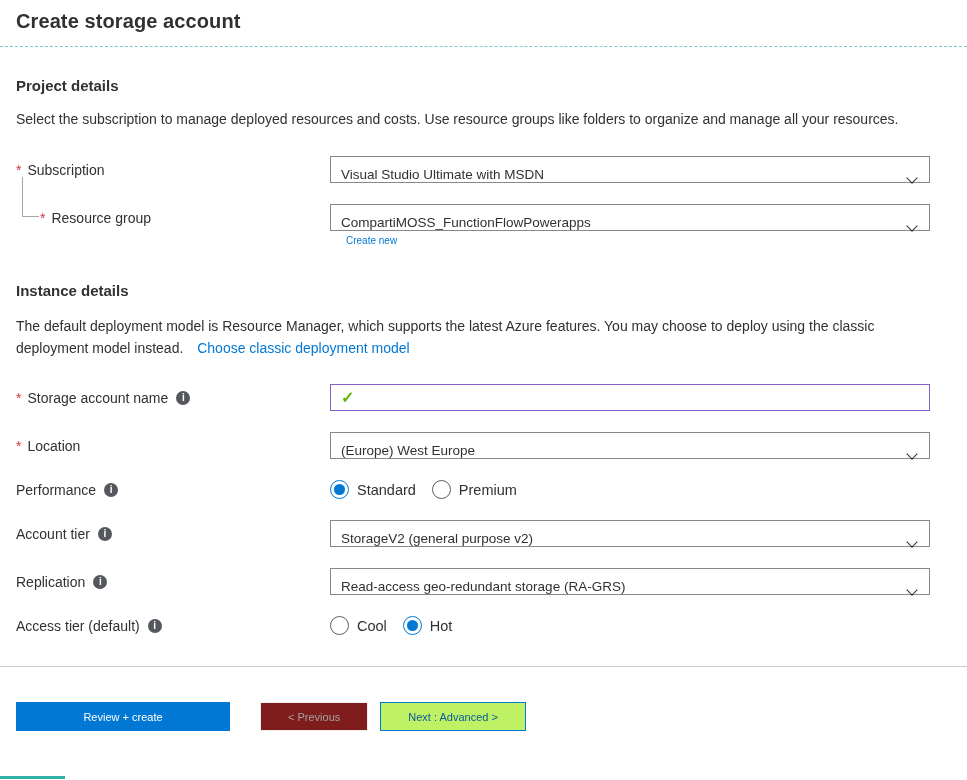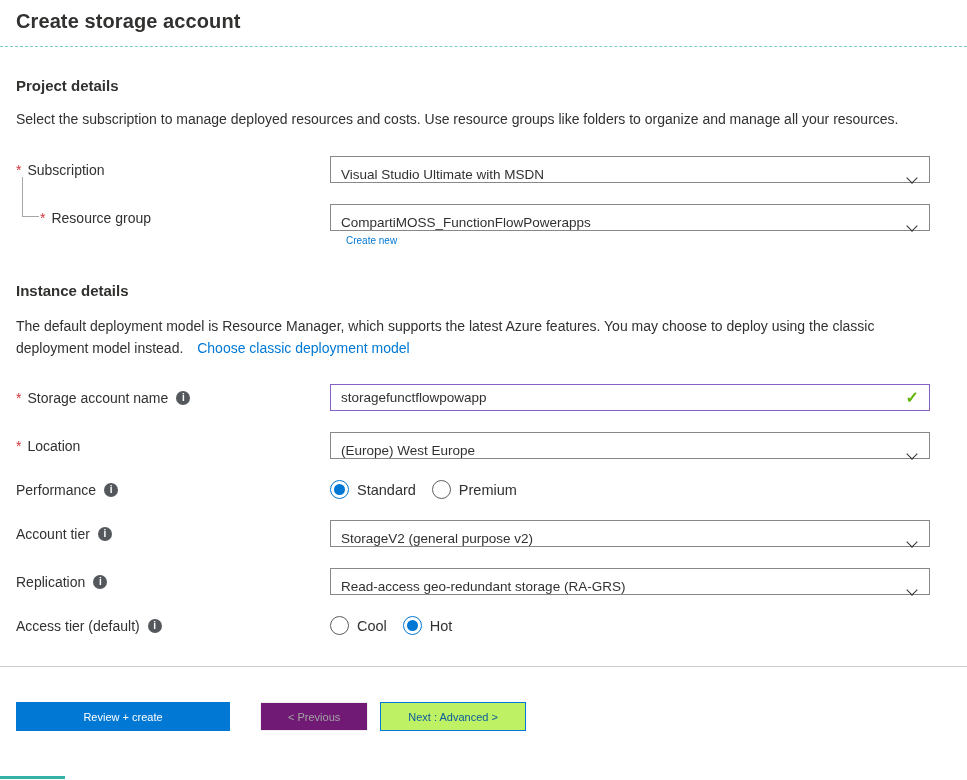--- a/index.html
+++ b/index.html
@@ -75,21 +75,21 @@
   .tree-connector {
     position:absolute; left:6px; top:21px; width:17px; height:40px;
     border-left:1px solid #a6a6a6; border-bottom:1px solid #a6a6a6;
   }
   .create-new-row { margin:-17px 0 8px 330px; font-size:10px; }
 
   .footer-divider { margin-top:31px; border-top:1px solid #cccccc; height:0; }
   .footer { display:flex; align-items:center; padding:35px 16px 0; }
   .btn { height:29px; font-family:inherit; font-size:11px; cursor:pointer; }
   .btn-primary { width:214px; background:#0078d4; border:1px solid #0078d4; color:#fff; }
-  .btn-disabled { margin-left:30px; padding:0 27px; background:#701a75; border:1px solid #efefef; color:#a3a3a3; cursor:default; }
+  .btn-disabled { margin-left:30px; padding:0 27px; background:#7f1d1d; border:1px solid #efefef; color:#a3a3a3; cursor:default; }
   .btn-secondary { margin-left:12px; padding:0 27px; background:#bef264; border:1px solid #0078d4; color:#0b5a9d; }
   .bottom-accent { position:absolute; left:0; bottom:1px; width:65px; height:3px; background:#33b2a6; }
 </style>
 </head>
 <body>
 
 <div class="page">
 
   <div class="header">
     <h1>Create storage account</h1>
@@ -145,21 +145,20 @@
     <div class="instance-rows">
 
       <div class="form-row">
         <div class="label-col">
           <span class="req">*</span>
           <span class="label-text">Storage account name</span>
           <span class="info-icon">i</span>
         </div>
         <div class="field-col">
           <div class="input-wrap">
-            <input type="text" value="storagefunctflowpowapp" style="">
             <span class="check">✓</span>
           </div>
         </div>
       </div>
 
       <div class="form-row">
         <div class="label-col">
           <span class="req">*</span>
           <span class="label-text">Location</span>
         </div>

